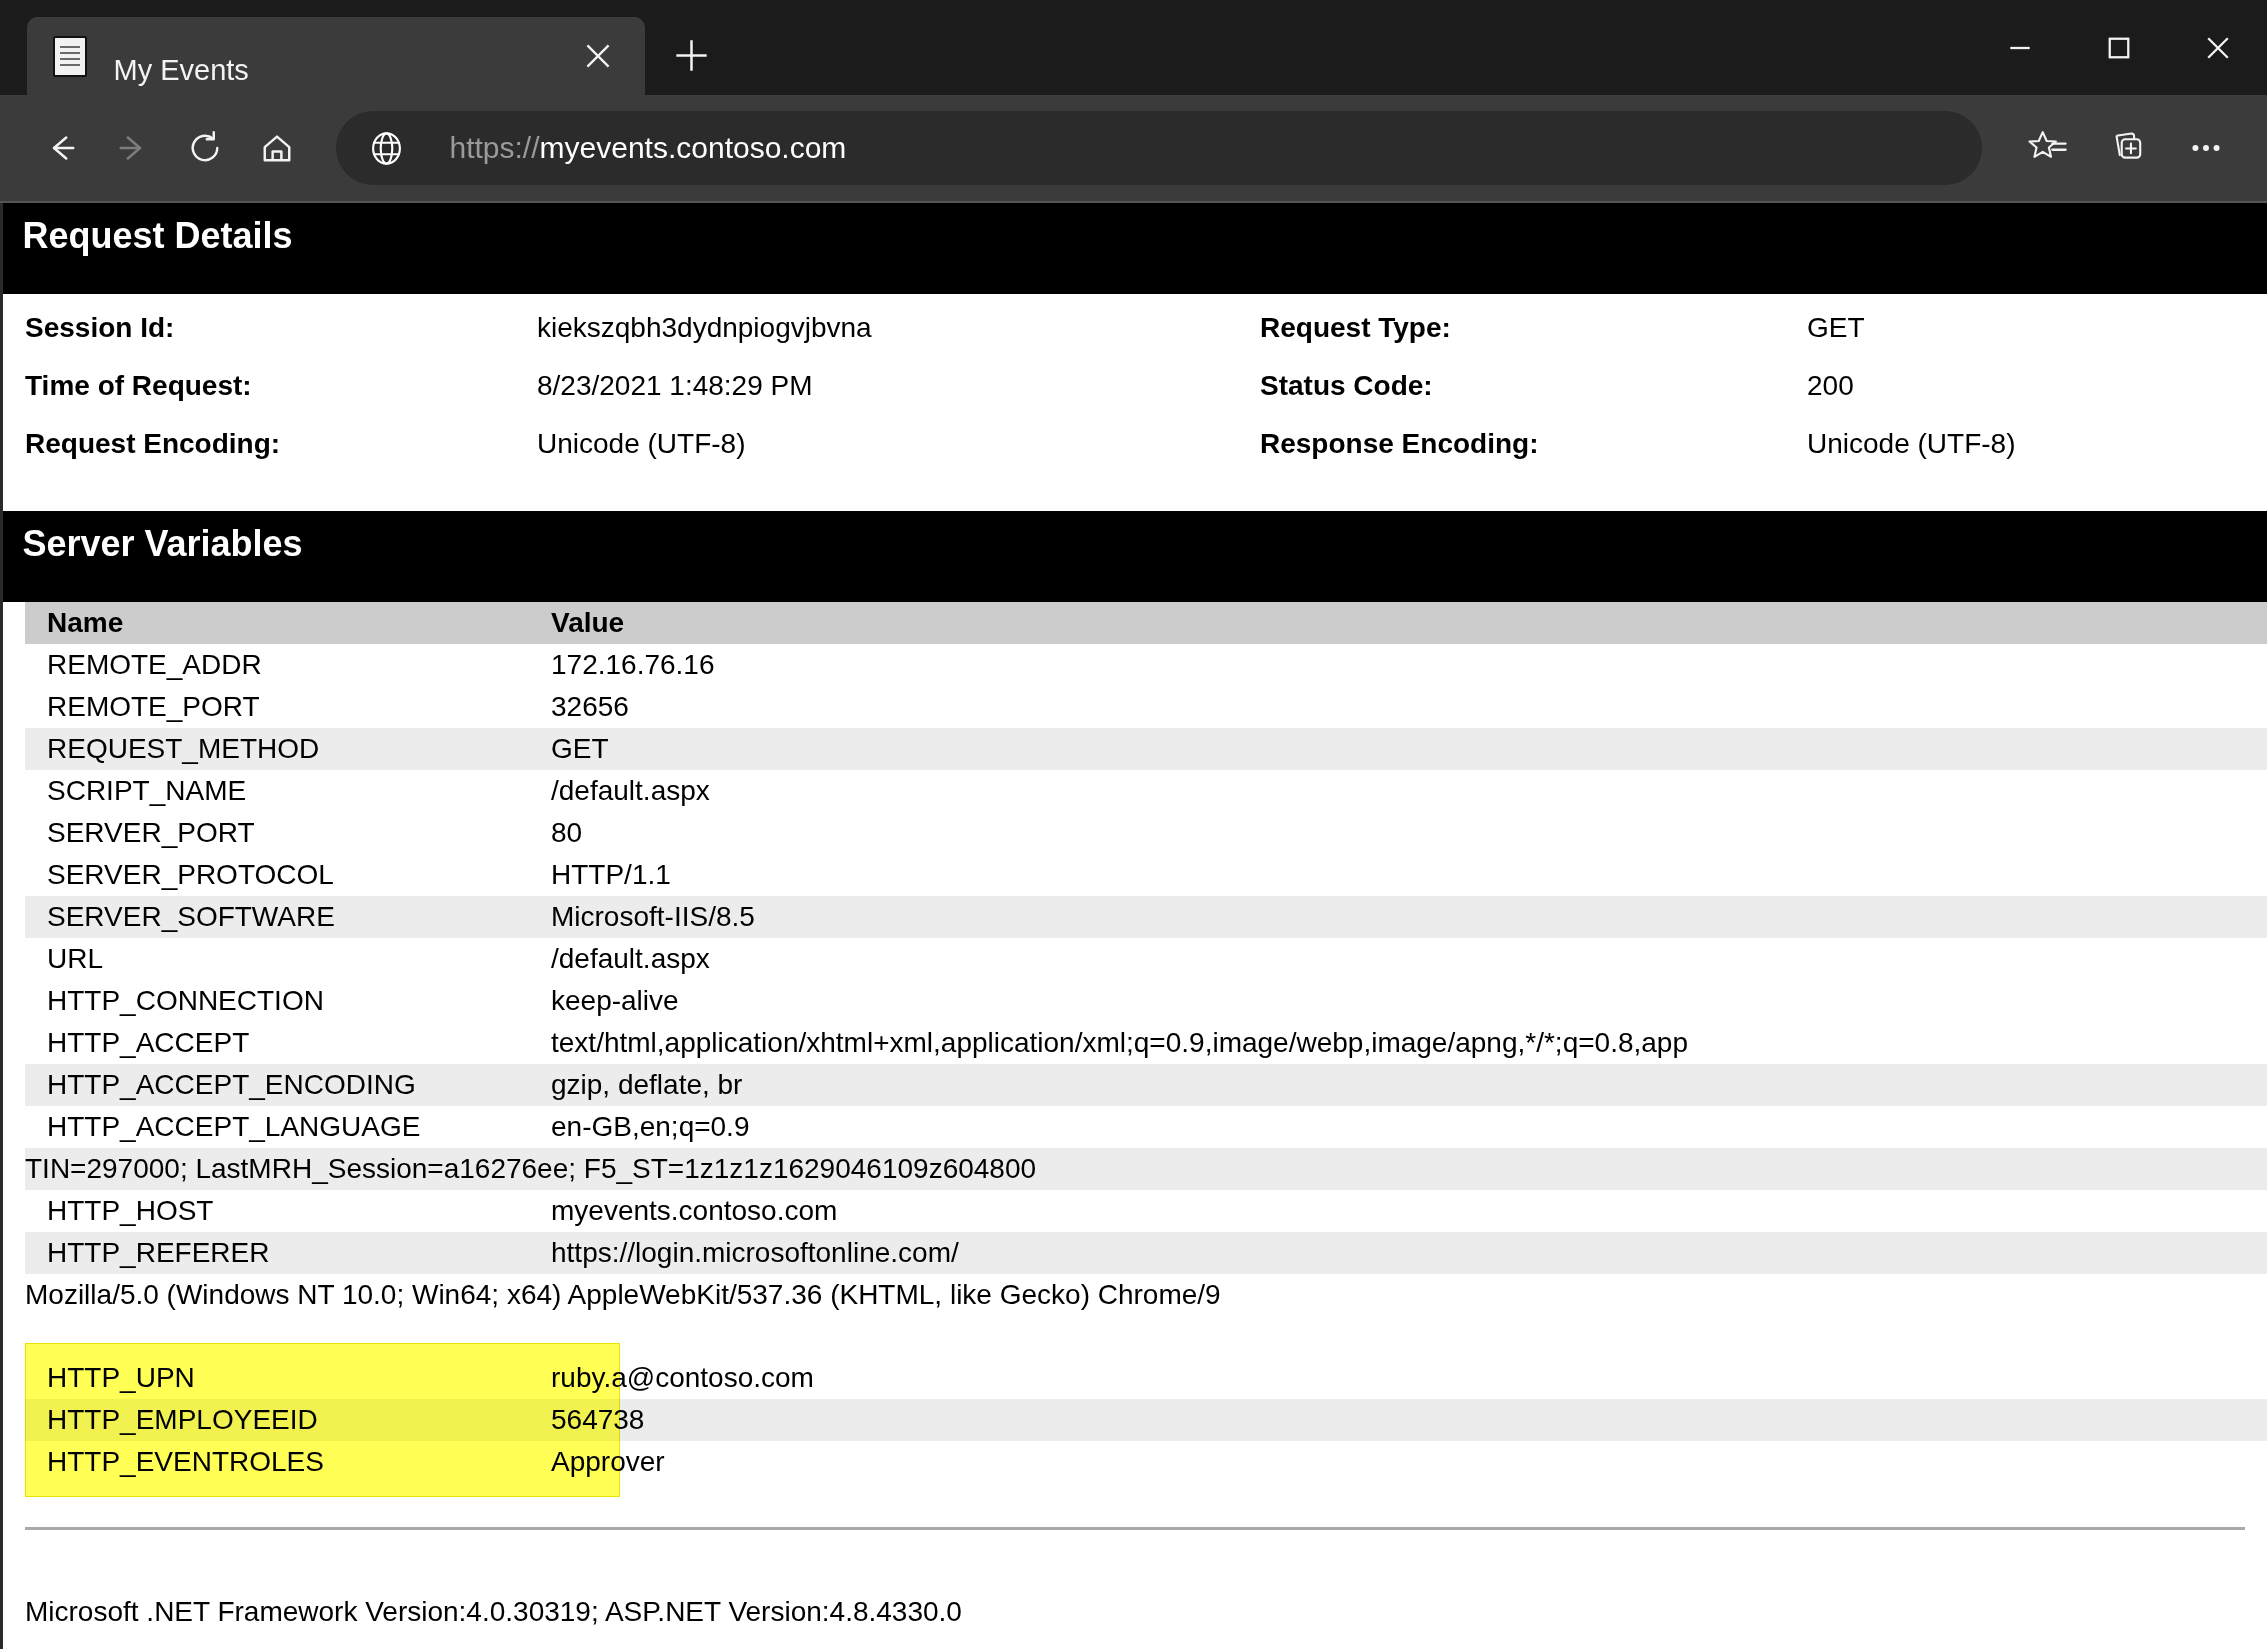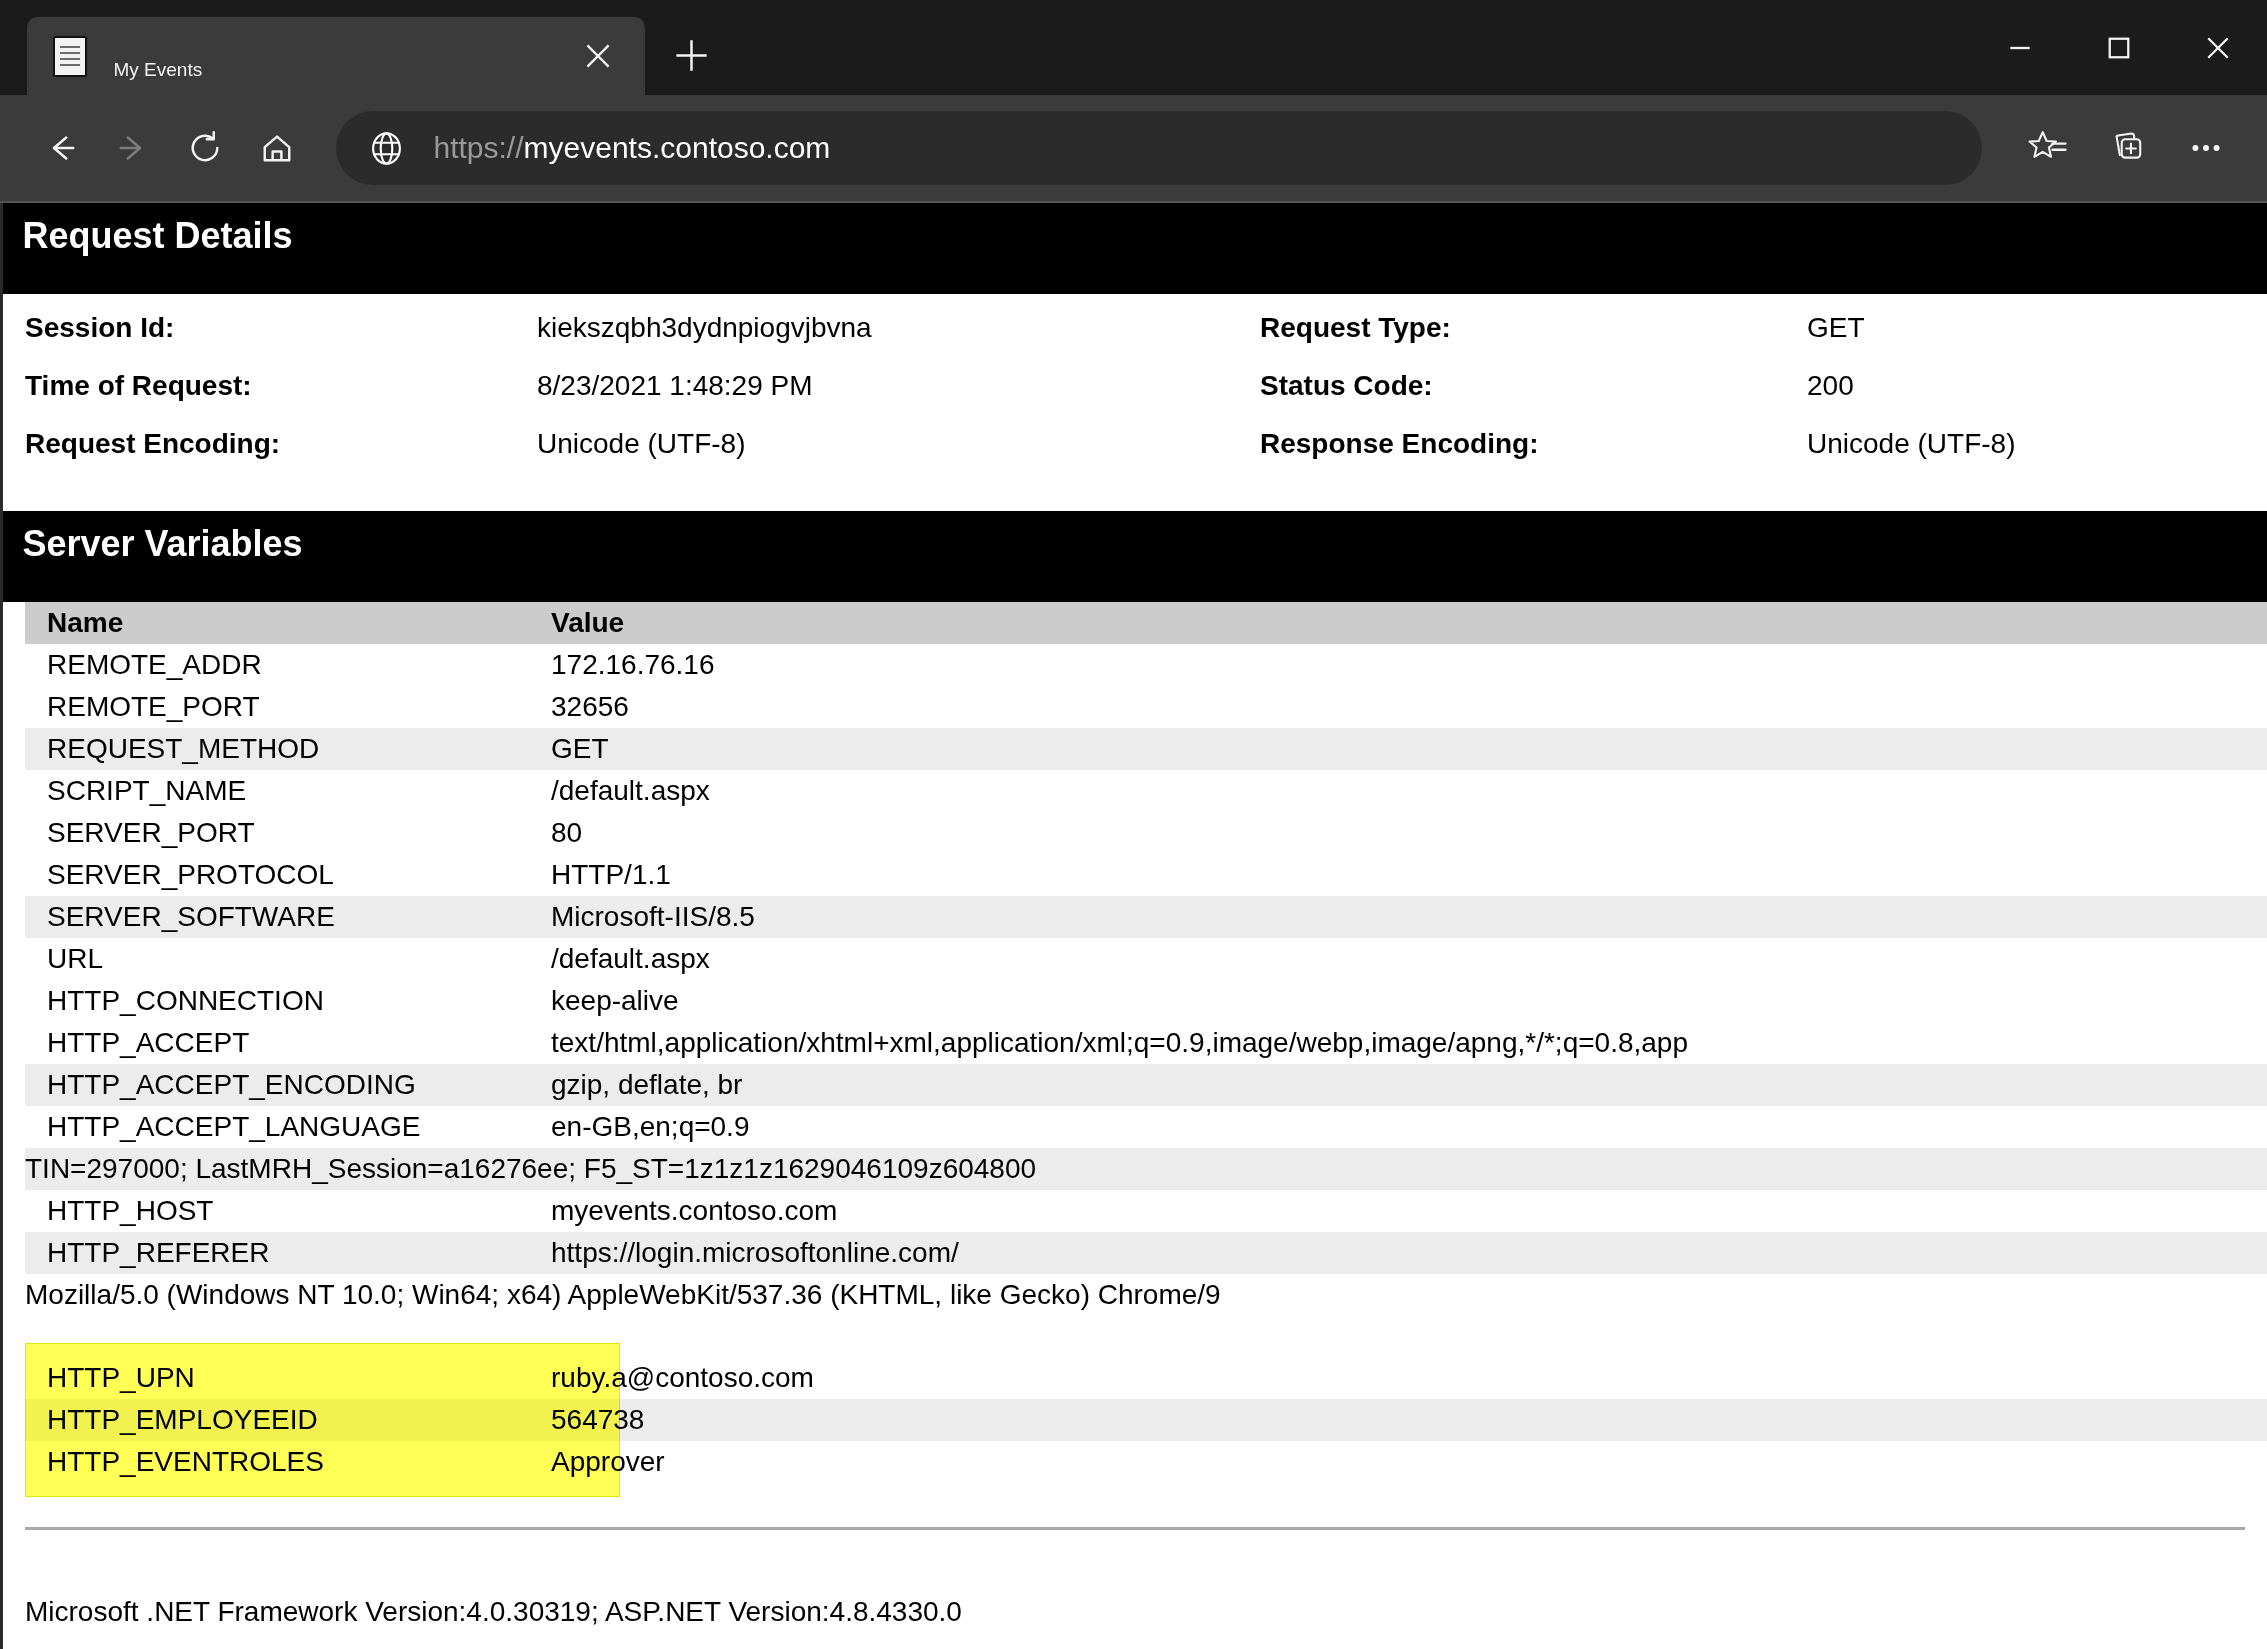--- a/index.html
+++ b/index.html
@@ -24,21 +24,21 @@
     display: flex; align-items: center; padding: 0 23px 0 26.5px;
     position: relative;
   }
   .tab-favicon {
     width: 34px; height: 41px; flex: 0 0 auto; margin-right: 26.5px;
     background: #f2f2f2; border: 2.6px solid #111; border-radius: 2.6px;
     display: flex; flex-direction: column; justify-content: center; gap: 3.5px; padding: 4.4px 5.3px;
   }
   .tab-favicon i { display: block; height: 2.6px; background: #6b6b6b; }
   .tab-title {
-    flex: 1 1 auto; color: #f3f3f3; font-size: 19px; white-space: nowrap;
+    flex: 1 1 auto; color: #f3f3f3; font-size: 29px; white-space: nowrap;
     overflow: hidden; text-overflow: ellipsis; margin-top: 28px;
   }
   .tab-close {
     width: 48px; height: 48px; flex: 0 0 auto; border-radius: 5.3px;
     display: flex; align-items: center; justify-content: center;
     color: #f3f3f3; font-size: 33px; line-height: 1;
   }
   .newtab {
     width: 69px; height: 69px; margin-left: 12.4px; margin-bottom: 5.3px;
     display: flex; align-items: center; justify-content: center;
@@ -51,21 +51,21 @@
     height: 106px; background: #3b3b3b; display: flex; align-items: center;
     padding: 0 25px; gap: 0;
   }
   .navbtn {
     width: 72px; height: 72px; border-radius: 7px;
     display: flex; align-items: center; justify-content: center; flex: 0 0 auto;
   }
   .omnibox {
     flex: 1 1 auto; height: 74px; margin: 0 30px 0 23px;
     background: #2b2b2b; border-radius: 37px;
-    display: flex; align-items: center; padding: 0 30px;
+    display: flex; align-items: center; padding: 0 30px; gap: 16px;
   }
   .omnibox .globe { width: 41px; height: 41px; flex: 0 0 auto; margin-right: 26.5px; }
   .url { font-size: 30px; color: #ffffff; white-space: nowrap; overflow: hidden; }
   .url .scheme { color: #9a9a9a; }
   .tb-right { display: flex; align-items: center; gap: 7px; }
 
   
   .viewport {
     flex: 1 1 auto; background: #ffffff; position: relative; overflow: hidden;
     border-top: 2.6px solid #555;

